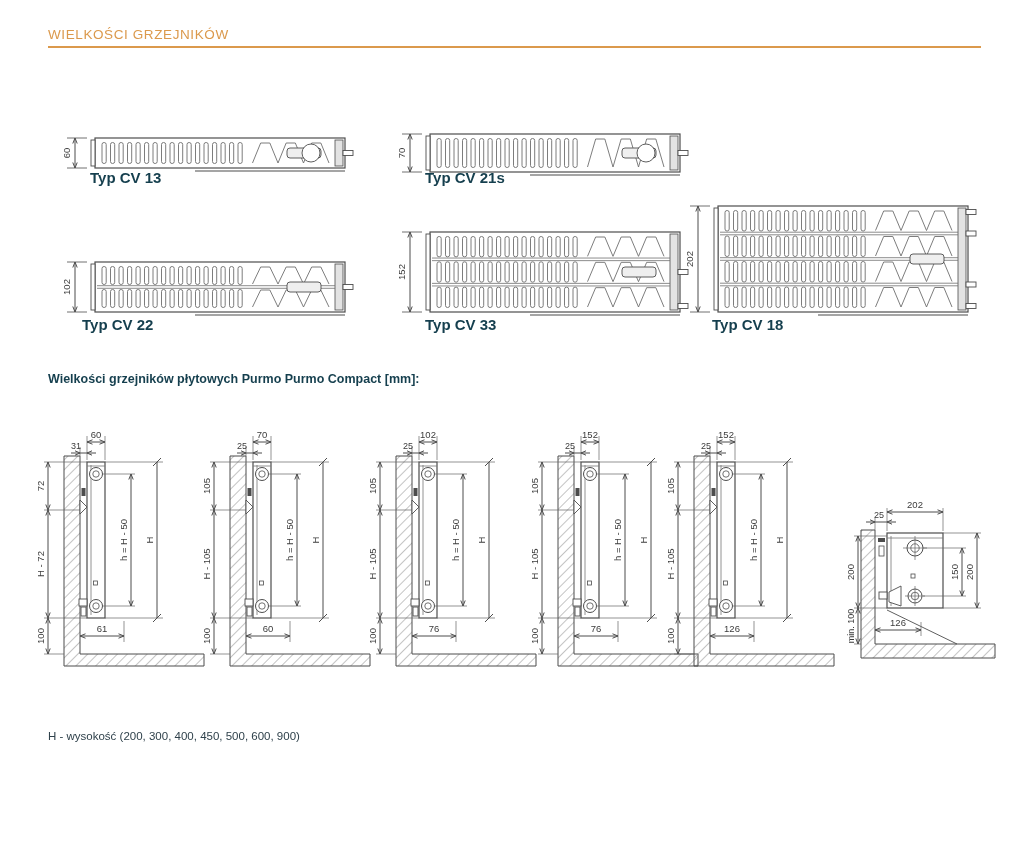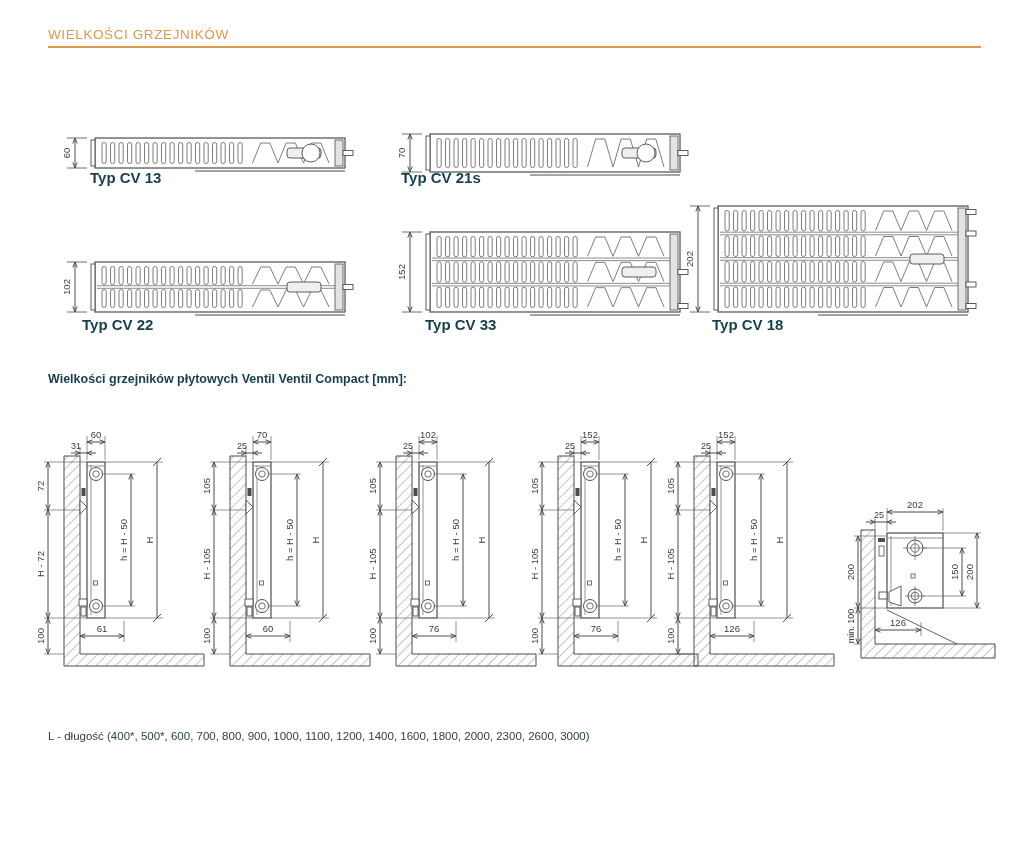--- a/index.html
+++ b/index.html
@@ -345,26 +345,26 @@
       <path d="M 248.5 109 L 256.66 89.5 L 265.84 89.5 L 274 109" fill="none" stroke="#6e6e6e" stroke-width="0.9"></path>
       <rect x="232" y="56" width="34" height="10" rx="3" fill="#efefef" stroke="#4D4D4D" stroke-width="0.9"></rect>
       <rect x="288" y="11.5" width="10" height="5" fill="#fff" stroke="#4D4D4D" stroke-width="0.9"></rect>
       <rect x="288" y="33" width="10" height="5" fill="#fff" stroke="#4D4D4D" stroke-width="0.9"></rect>
       <rect x="288" y="84" width="10" height="5" fill="#fff" stroke="#4D4D4D" stroke-width="0.9"></rect>
       <rect x="288" y="105.5" width="10" height="5" fill="#fff" stroke="#4D4D4D" stroke-width="0.9"></rect>
       <line x1="140" y1="117" x2="290" y2="117" stroke="#4D4D4D" stroke-width="1.2"></line>
     </svg>
 
   <div class="cv-label" style="left:90px;top:169px">Typ CV 13</div>
-  <div class="cv-label" style="left:401px;top:169px">Typ CV 21s</div>
+  <div class="cv-label" style="left:425px;top:169px">Typ CV 21s</div>
   <div class="cv-label" style="left:82px;top:316px">Typ CV 22</div>
   <div class="cv-label" style="left:425px;top:316px">Typ CV 33</div>
   <div class="cv-label" style="left:712px;top:316px">Typ CV 18</div>
 
-  <div class="subtitle">Wielkości grzejników płytowych Ventil Ventil Compact [mm]:</div>
+  <div class="subtitle">Wielkości grzejników płytowych Purmo Purmo Compact [mm]:</div>
 
   <svg id="sd0" class="draw" width="180" height="300" style="left:36px;top:418px">
       <defs>
         <pattern id="sh0" width="7" height="7" patternUnits="userSpaceOnUse" patternTransform="rotate(45)">
           <line x1="0" y1="0" x2="0" y2="7" stroke="#8a8a8a" stroke-width="1"></line>
         </pattern>
       </defs>
       <rect x="28" y="38" width="16" height="210" fill="url(#sh0)"></rect>
       <rect x="44" y="236" width="124" height="12" fill="url(#sh0)"></rect>
       <line x1="28" y1="38" x2="28" y2="248" stroke="#4D4D4D" stroke-width="1"></line>
@@ -864,16 +864,16 @@
       <line x1="76" y1="204" x2="76" y2="218" stroke="#666" stroke-width="0.7"></line>
       <line x1="30" y1="212" x2="76" y2="212" stroke="#4D4D4D" stroke-width="1"></line>
       <line x1="30" y1="212" x2="35.5" y2="209.8" stroke="#4D4D4D" stroke-width="1"></line>
       <line x1="30" y1="212" x2="35.5" y2="214.2" stroke="#4D4D4D" stroke-width="1"></line>
       <line x1="76" y1="212" x2="70.5" y2="209.8" stroke="#4D4D4D" stroke-width="1"></line>
       <line x1="76" y1="212" x2="70.5" y2="214.2" stroke="#4D4D4D" stroke-width="1"></line>
       <text x="53" y="208" fill="#3B3B3B" font-size="9.5" text-anchor="middle" font-family="&quot;Liberation Sans&quot;, sans-serif">126</text>
     </svg>
 
   <div class="footnotes">
-    <div class="footnote">L - długość (400*, 500*, 600, 700, 800, 900, 1000, 1100, 1200, 1400, 1600, 1800, 2000, 2300, 2600, 3000)</div>
+    <div class="footnote">H - wysokość (200, 300, 400, 450, 500, 600, 900)</div>
   </div>
 
 </div>
 
 </body></html>

